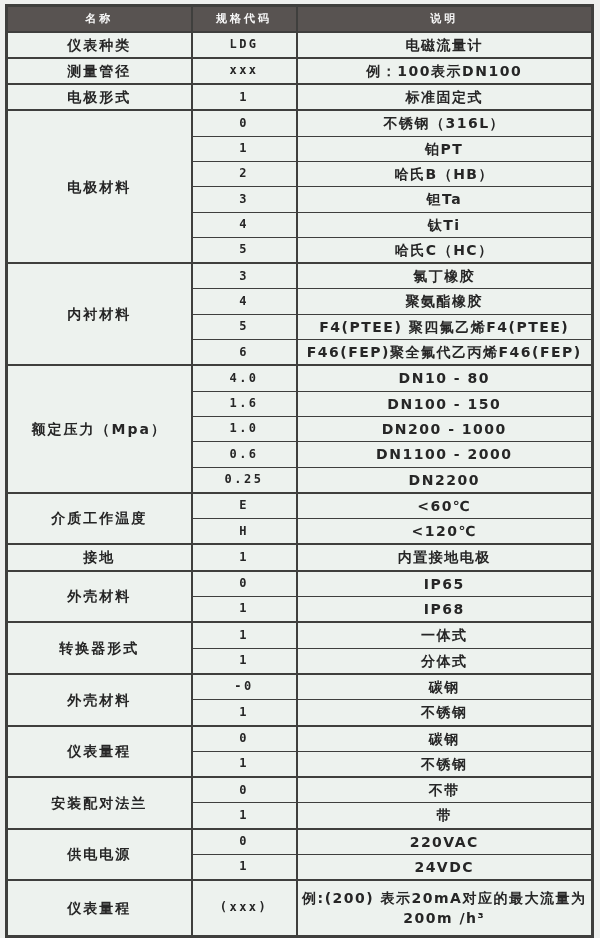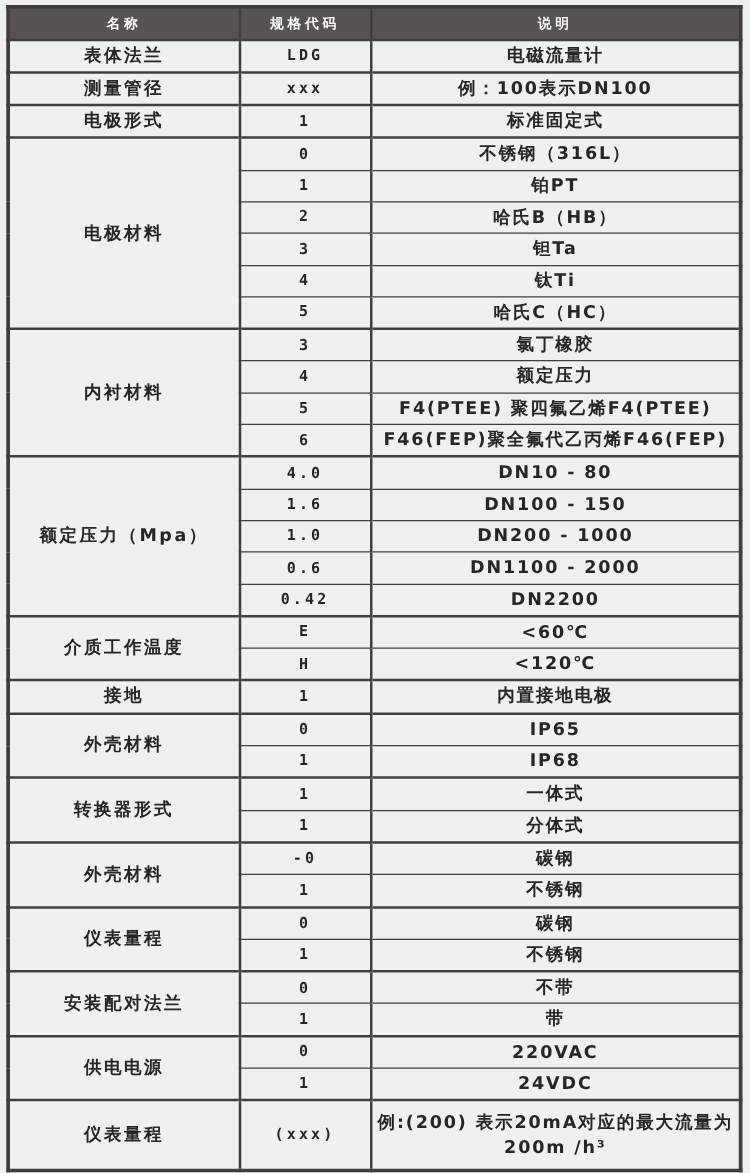--- a/index.html
+++ b/index.html
@@ -72,21 +72,21 @@
     </colgroup>
     <thead>
       <tr>
         <th>名称</th>
         <th>规格代码</th>
         <th>说明</th>
       </tr>
     </thead>
     <tbody>
         <tr class="group-start">
-          <td class="name-cell" rowspan="1">表体法兰</td>
+          <td class="name-cell" rowspan="1">仪表种类</td>
           <td class="code-cell">LDG</td>
           <td class="desc-cell">电磁流量计</td>
         </tr>
         <tr class="group-start">
           <td class="name-cell" rowspan="1">测量管径</td>
           <td class="code-cell">xxx</td>
           <td class="desc-cell">例：100表示DN100</td>
         </tr>
         <tr class="group-start">
           <td class="name-cell" rowspan="1">电极形式</td>
@@ -118,21 +118,21 @@
           <td class="code-cell">5</td>
           <td class="desc-cell">哈氏C（HC）</td>
         </tr>
         <tr class="group-start">
           <td class="name-cell" rowspan="4">内衬材料</td>
           <td class="code-cell">3</td>
           <td class="desc-cell">氯丁橡胶</td>
         </tr>
         <tr class="">
           <td class="code-cell">4</td>
-          <td class="desc-cell">额定压力</td>
+          <td class="desc-cell">聚氨酯橡胶</td>
         </tr>
         <tr class="">
           <td class="code-cell">5</td>
           <td class="desc-cell">F4(PTEE) 聚四氟乙烯F4(PTEE)</td>
         </tr>
         <tr class="">
           <td class="code-cell">6</td>
           <td class="desc-cell">F46(FEP)聚全氟代乙丙烯F46(FEP)</td>
         </tr>
         <tr class="group-start">
@@ -146,21 +146,21 @@
         </tr>
         <tr class="">
           <td class="code-cell">1.0</td>
           <td class="desc-cell">DN200 - 1000</td>
         </tr>
         <tr class="">
           <td class="code-cell">0.6</td>
           <td class="desc-cell">DN1100 - 2000</td>
         </tr>
         <tr class="">
-          <td class="code-cell">0.42</td>
+          <td class="code-cell">0.25</td>
           <td class="desc-cell">DN2200</td>
         </tr>
         <tr class="group-start">
           <td class="name-cell" rowspan="2">介质工作温度</td>
           <td class="code-cell">E</td>
           <td class="desc-cell">&lt;60℃</td>
         </tr>
         <tr class="">
           <td class="code-cell">H</td>
           <td class="desc-cell">&lt;120℃</td>

